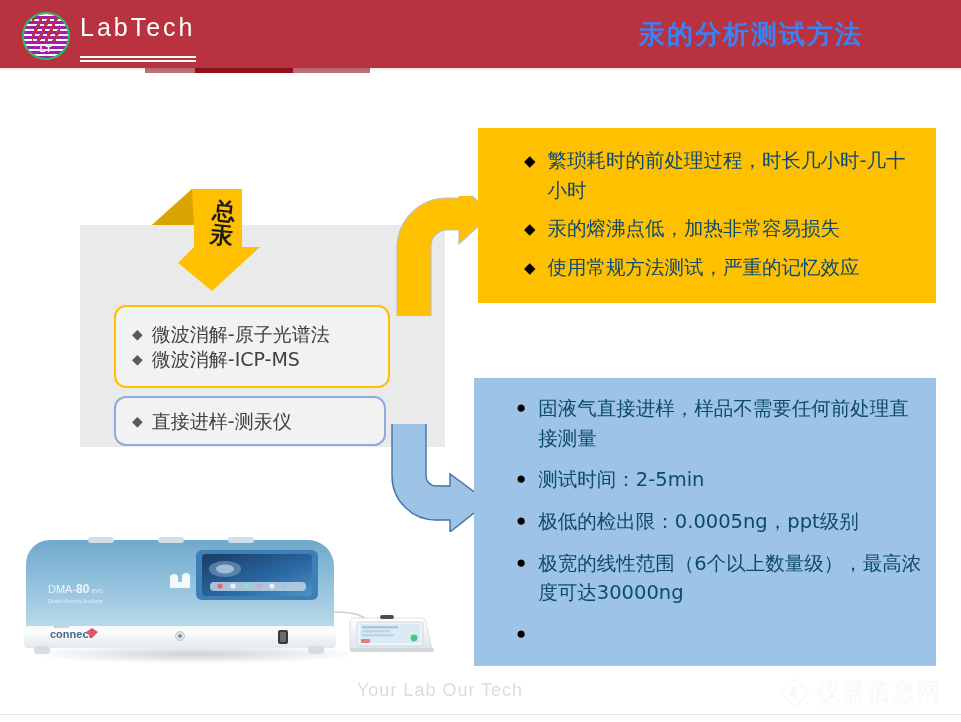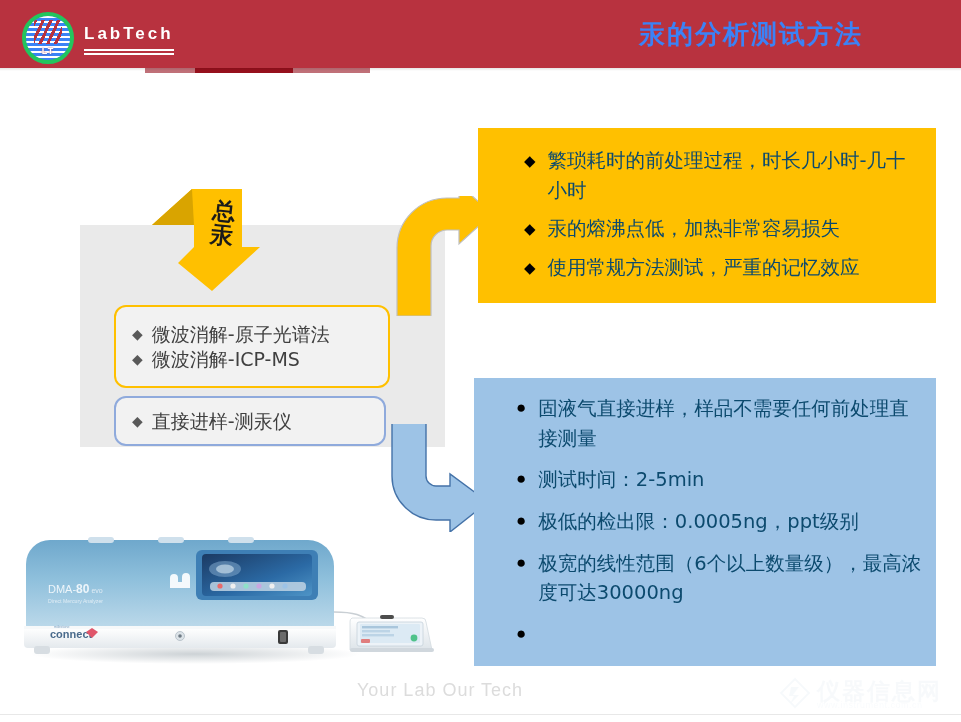--- a/index.html
+++ b/index.html
@@ -28,23 +28,23 @@
   .header-shadow{
     position:absolute;left:0;top:68px;width:961px;height:3px;
     background:linear-gradient(to bottom,rgba(0,0,0,0.10),rgba(0,0,0,0));
   }
   .brand{
     position:absolute;left:22px;top:12px;
     display:flex;align-items:center;gap:10px;
   }
   .brand-mark{
     width:44px;height:44px;border-radius:50%;
-    border:4px solid #22c55e;
+    border:2px solid #22c55e;
     position:relative;overflow:hidden;
-    background:#3b82f6;
+    background:#a21caf;
     flex:none;
   }
   .brand-mark .stripes{
     position:absolute;left:0;top:0;width:44px;height:44px;
     background:repeating-linear-gradient(
       to bottom,
       #ffffff 0px,#ffffff 2px,
       rgba(255,255,255,0) 2px,rgba(255,255,255,0) 5px);
   }
   .brand-mark .slash{
@@ -53,22 +53,22 @@
       115deg,
       #b8323f 0px,#b8323f 3px,
       rgba(0,0,0,0) 3px,rgba(0,0,0,0) 7px);
   }
   .brand-mark .lt{
     position:absolute;left:0;bottom:4px;width:44px;
     text-align:center;font-size:9px;font-weight:bold;color:#ffffff;
     letter-spacing:1px;text-shadow:0 0 2px #b8323f;
   }
   .brand-text{
-    color:#ffffff;font-size:17px;font-weight:bold;letter-spacing:3px;
-    line-height:1;padding-bottom:7px;
+    color:#ffffff;font-size:25px;font-weight:normal;letter-spacing:3px;
+    line-height:1;padding-bottom:16px;
     border-bottom:2px solid #ffffff;
     position:relative;
   }
   .brand-text::after{
     content:"";position:absolute;left:0;right:0;bottom:-6px;
     height:2px;background:#ffffff;
   }
   .header-title{
     position:absolute;right:0;top:0;width:420px;height:68px;
     display:flex;align-items:center;justify-content:center;

